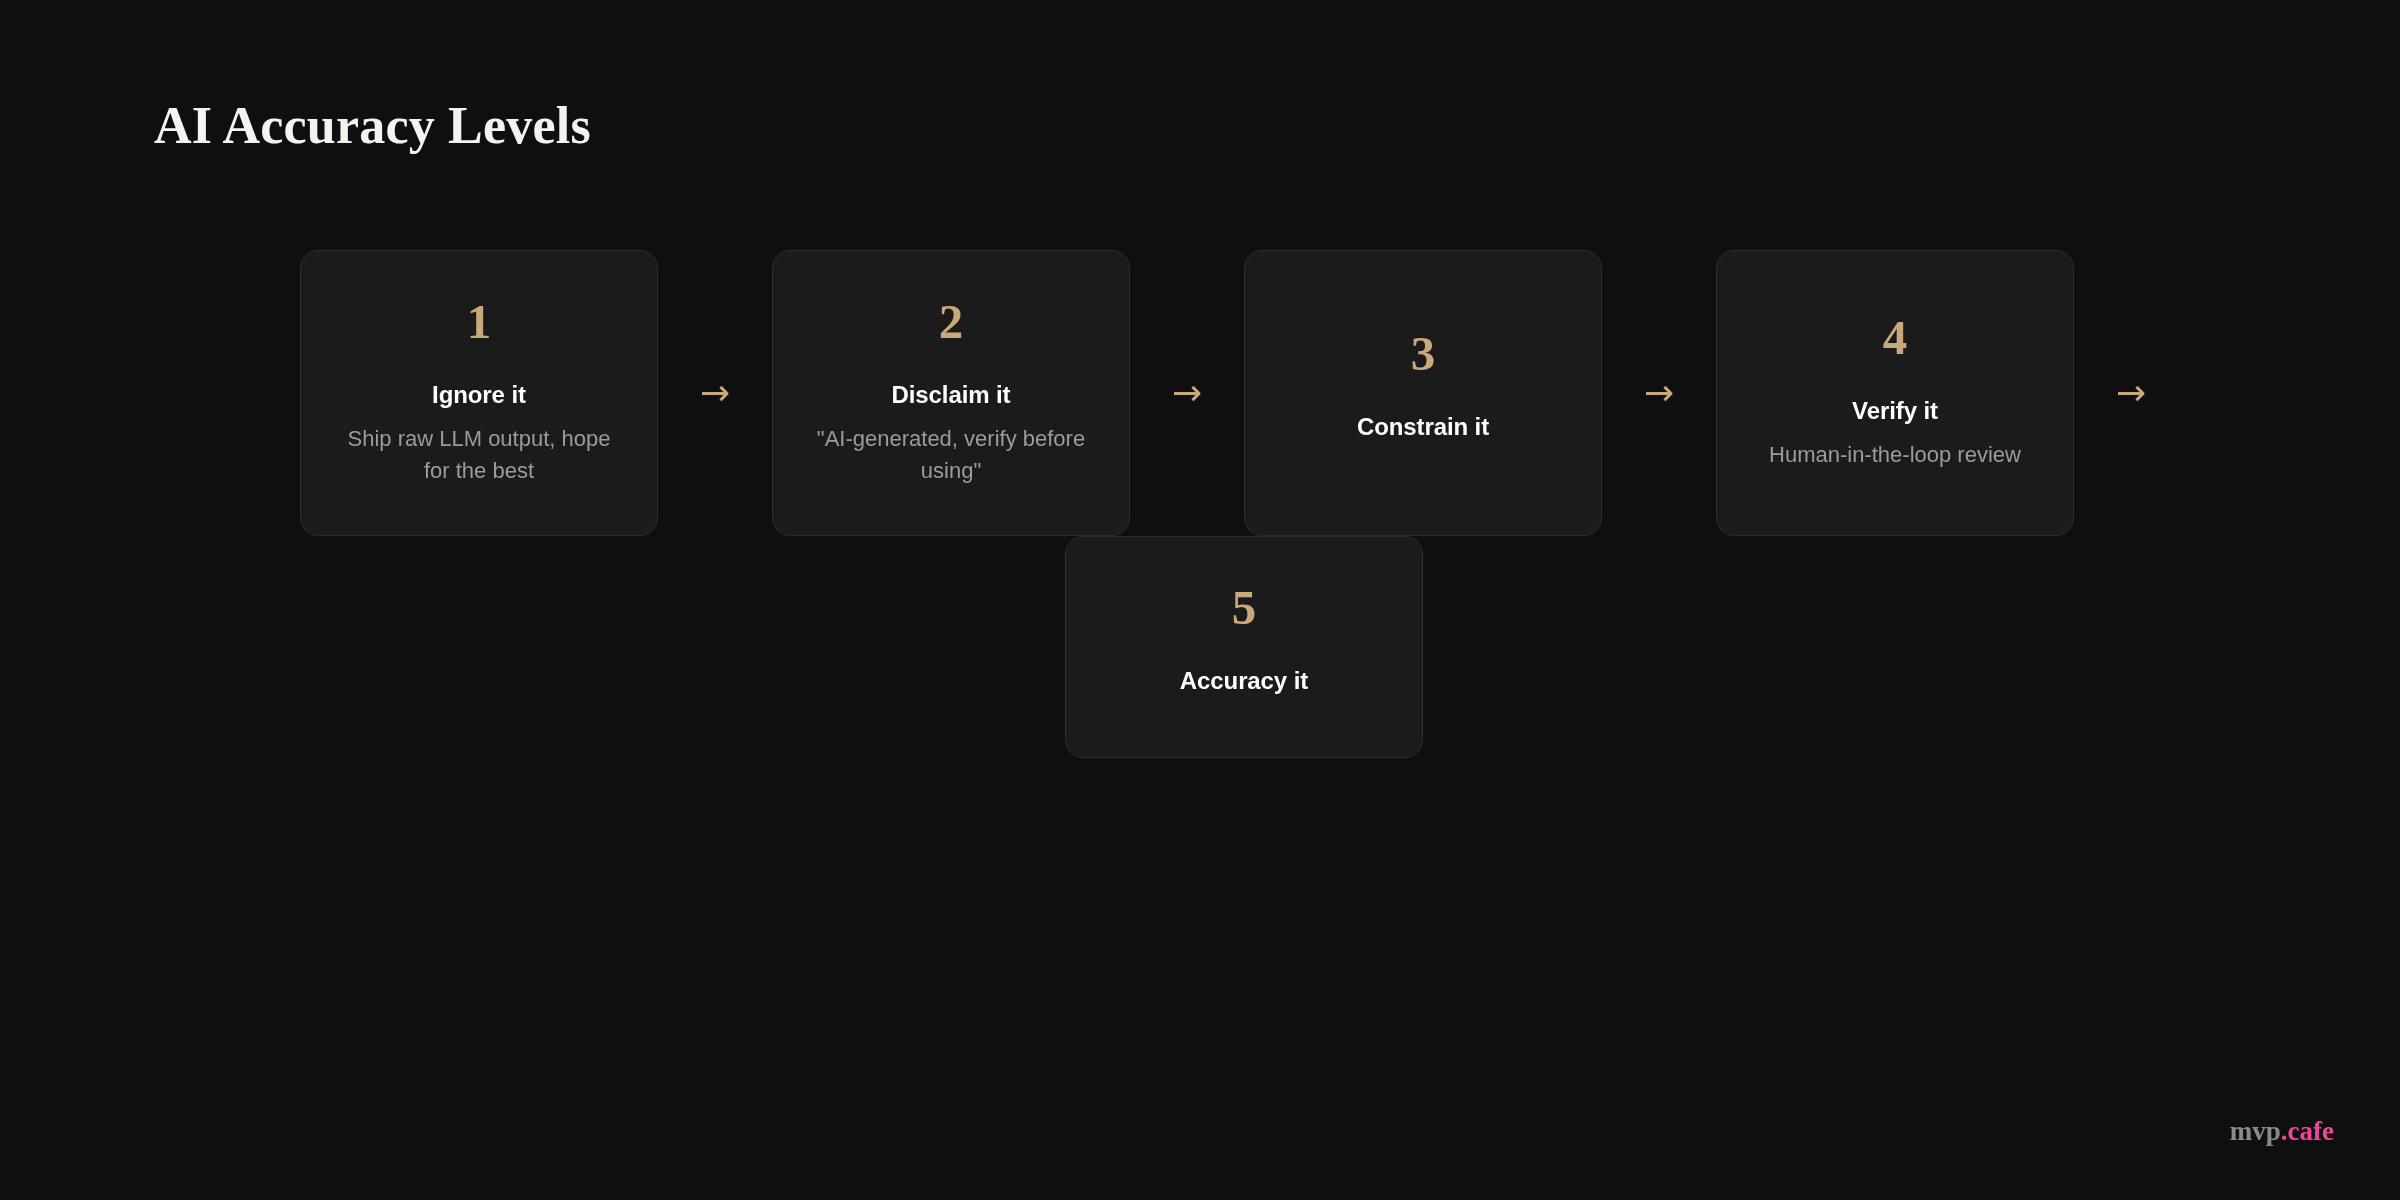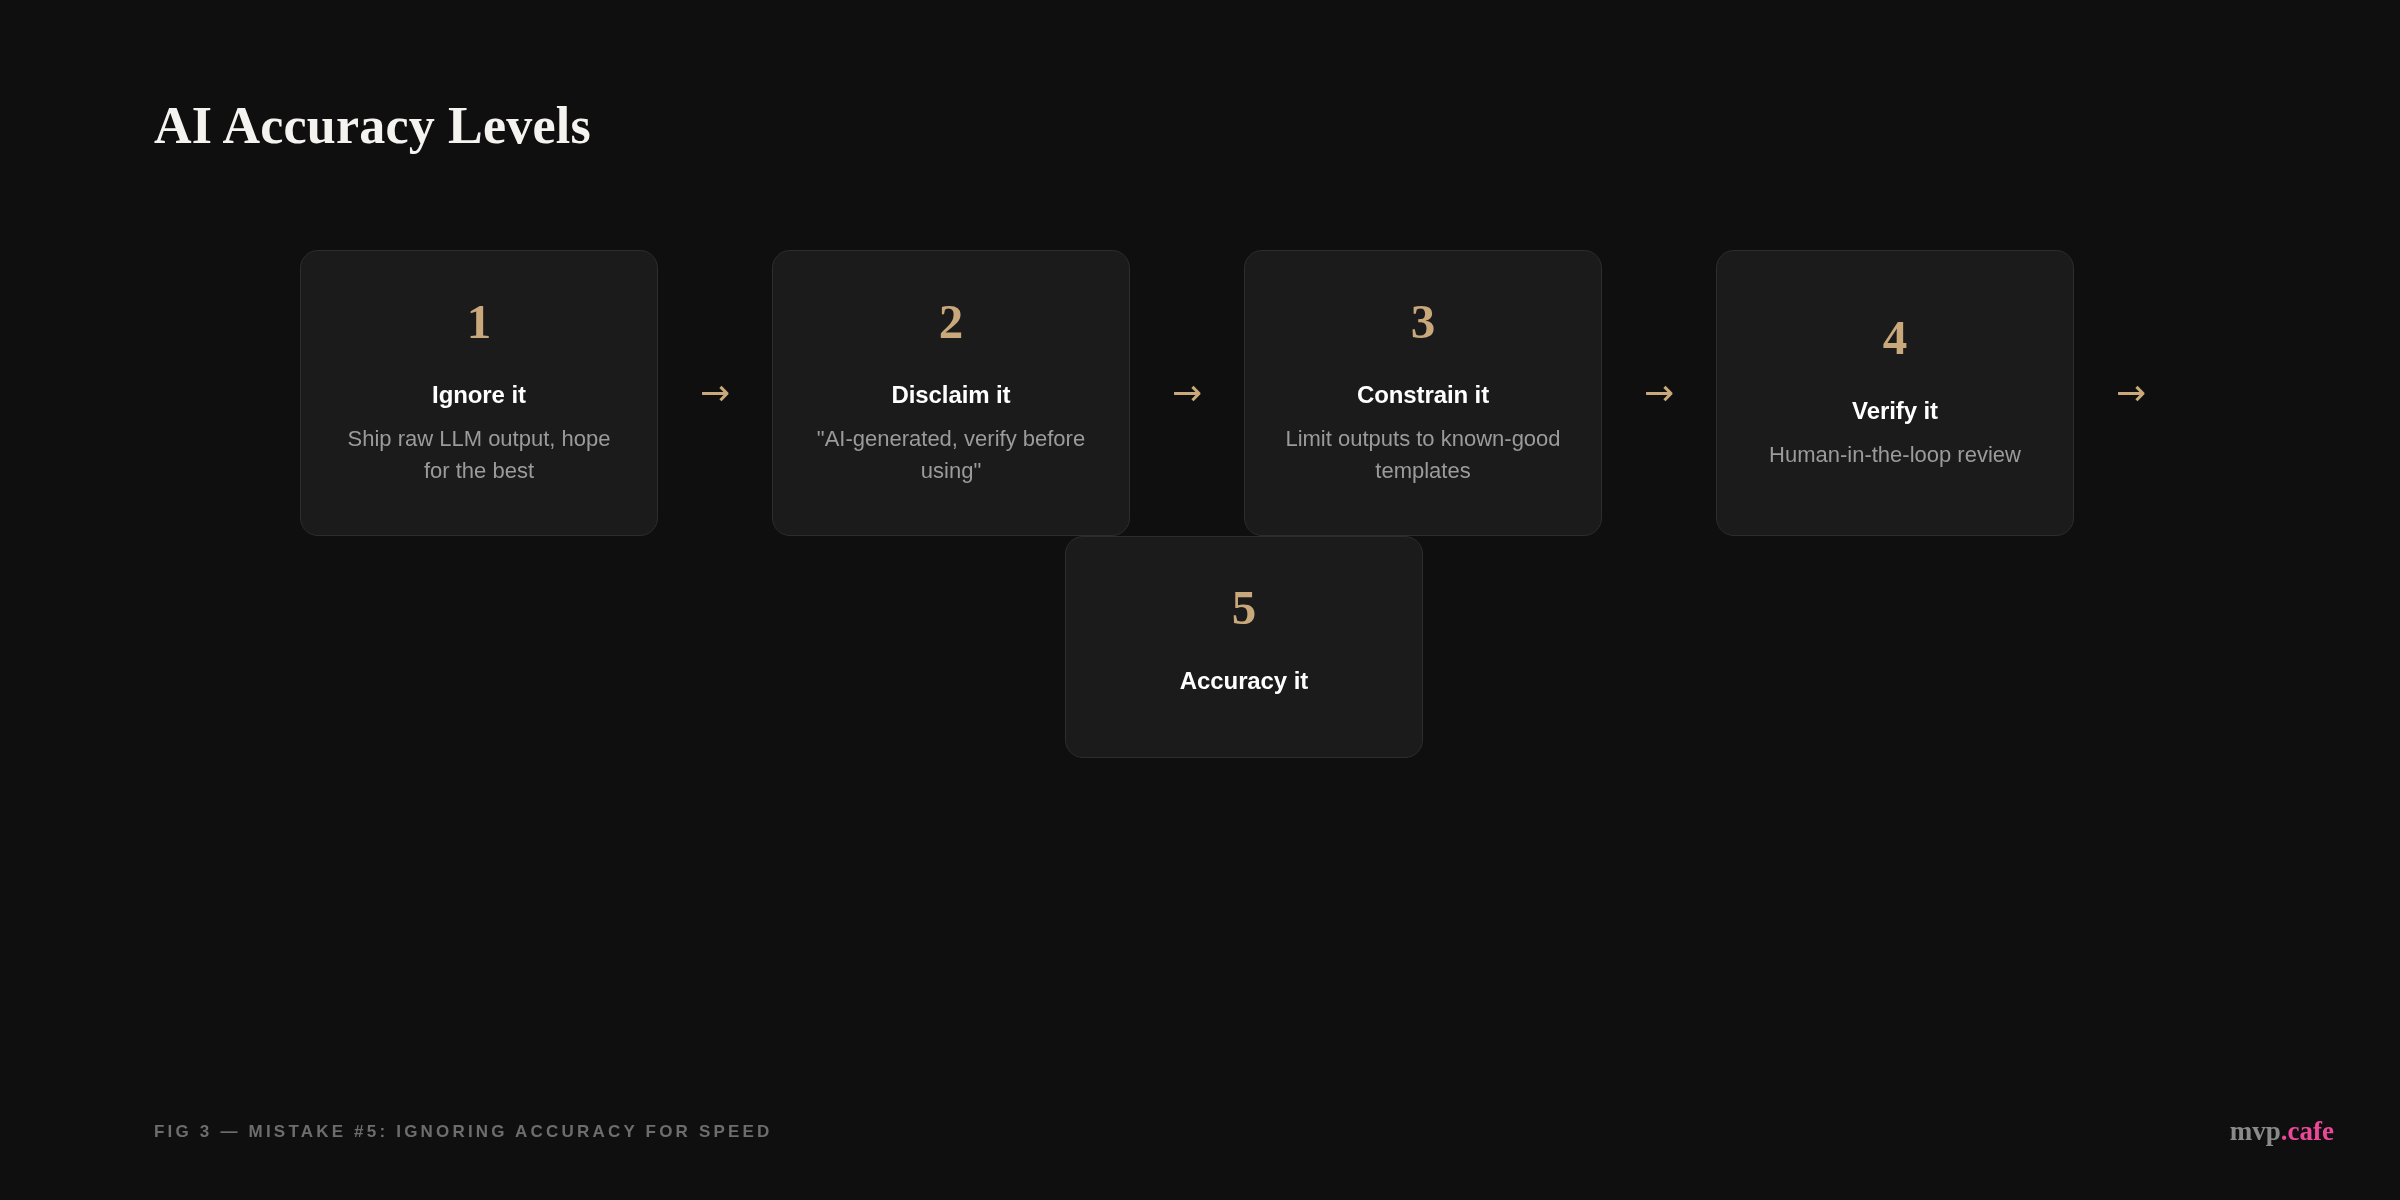--- a/index.html
+++ b/index.html
@@ -156,21 +156,20 @@
           <div class="card-title">Disclaim it</div>
           <div class="card-desc">"AI-generated, verify before using"</div>
         </div>
       </div>
       <div class="arrow">→</div>
 
       <div class="step-wrap">
         <div class="card">
           <div class="card-number">3</div>
           <div class="card-title">Constrain it</div>
-          <div class="card-desc">Limit outputs to known-good templates</div>
         </div>
       </div>
       <div class="arrow">→</div>
 
       <div class="step-wrap">
         <div class="card">
           <div class="card-number">4</div>
           <div class="card-title">Verify it</div>
           <div class="card-desc">Human-in-the-loop review</div>
         </div>
@@ -183,19 +182,18 @@
       <div class="step-wrap">
         <div class="card">
           <div class="card-number">5</div>
           <div class="card-title">Accuracy it</div>
         </div>
       </div>
     </div>
 
   </div>
 
-  <div class="footer-caption">FIG 3 — MISTAKE #5: IGNORING ACCURACY FOR SPEED</div>
 
   <div class="brand">
     <span class="brand-mvp">mvp</span><span class="brand-cafe">.cafe</span>
   </div>
 
 </div>
 
 </body></html>

